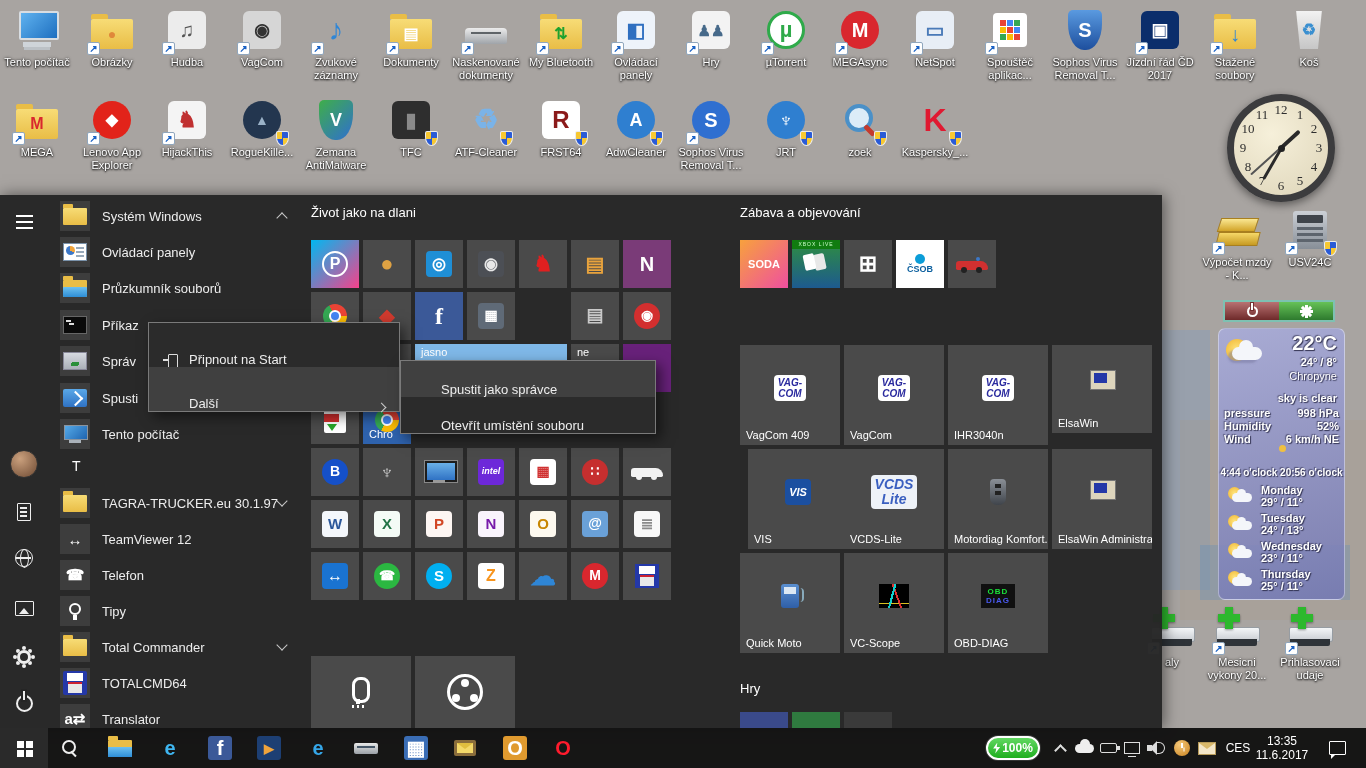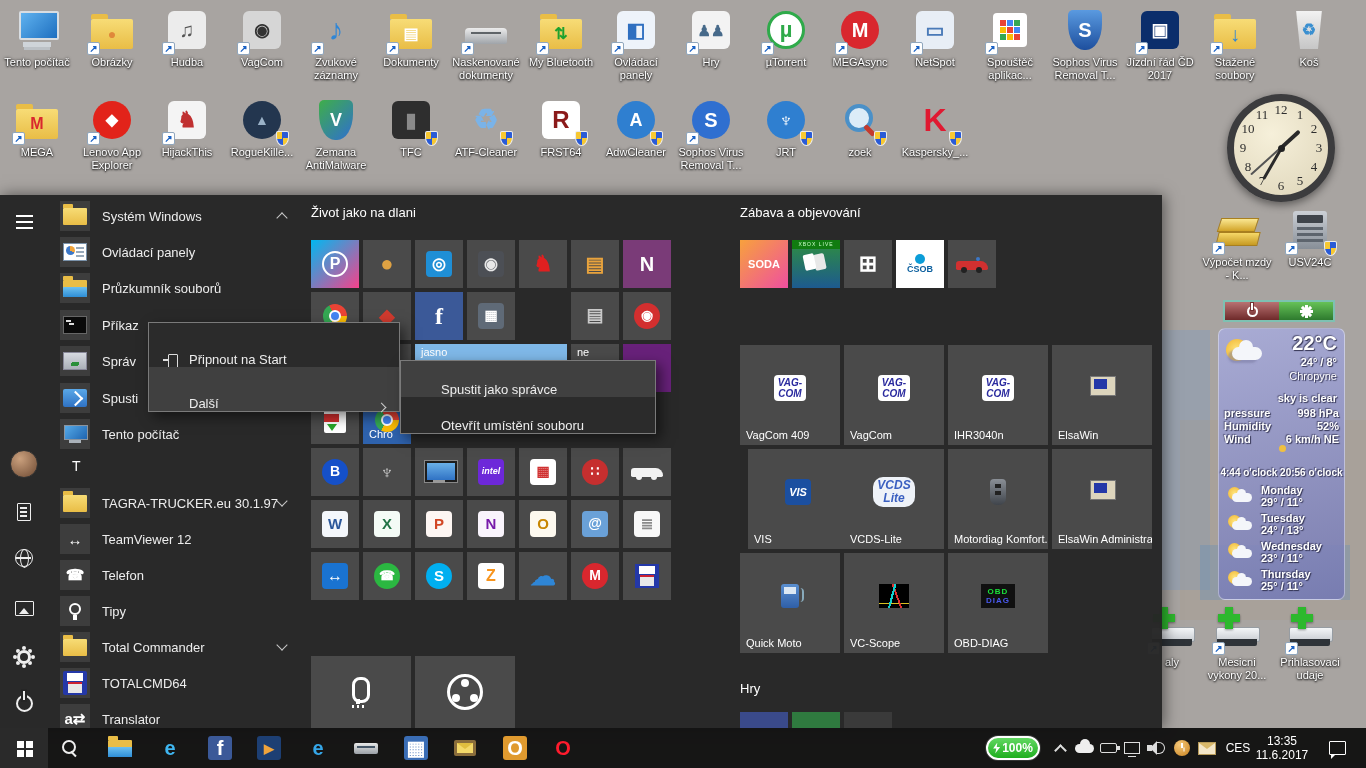--- a/index.html
+++ b/index.html
@@ -903,30 +903,30 @@
       <div class="tile med" style="left: 844px; top: 150px; width: 100px; height: 100px;">
         <span class="tglyph gchip" style="color: rgb(42, 42, 158); font-size: 10px; background: rgb(255, 255, 255); font-style: italic;">VAG-
 COM</span>
         <span class="tlabel">VagCom</span>
       </div>
       <div class="tile med" style="left: 948px; top: 150px; width: 100px; height: 100px;">
         <span class="tglyph gchip" style="color: rgb(42, 42, 158); font-size: 10px; background: rgb(255, 255, 255); font-style: italic;">VAG-
 COM</span>
         <span class="tlabel">IHR3040n</span>
       </div>
-      <div class="tile med" style="left: 1052px; top: 150px; width: 100px; height: 100px;">
+      <div class="tile med" style="left: 1052px; top: 150px; width: 100px; height: 88px;">
         <span class="cp cp-oldpc"></span>
         <span class="tlabel">ElsaWin</span>
       </div>
       <div class="tile med" style="left: 740px; top: 254px; width: 100px; height: 100px; margin-left: 8px;">
         <span class="tglyph gchip" style="color: rgb(255, 255, 255); font-size: 11px; background: rgb(27, 79, 160); font-style: italic;">VIS</span>
         <span class="tlabel">VIS</span>
       </div>
       <div class="tile med" style="left: 844px; top: 254px; width: 100px; height: 100px;">
-        <span class="tglyph gchip" style="color: rgb(58, 95, 192); font-size: 12px; background: rgb(238, 242, 248); font-style: italic; border-radius: 10px;">VCDS
+        <span class="tglyph gchip" style="color: rgb(58, 95, 192); font-size: 14px; background: rgb(238, 242, 248); font-style: italic;">VCDS
 Lite</span>
         <span class="tlabel">VCDS-Lite</span>
       </div>
       <div class="tile med" style="left: 948px; top: 254px; width: 100px; height: 100px;">
         <span class="cp cp-keyfob"></span>
         <span class="tlabel">Motordiag Komfort...</span>
       </div>
       <div class="tile med" style="left: 1052px; top: 254px; width: 100px; height: 100px;">
         <span class="cp cp-oldpc"></span>
         <span class="tlabel">ElsaWin Administration</span>

